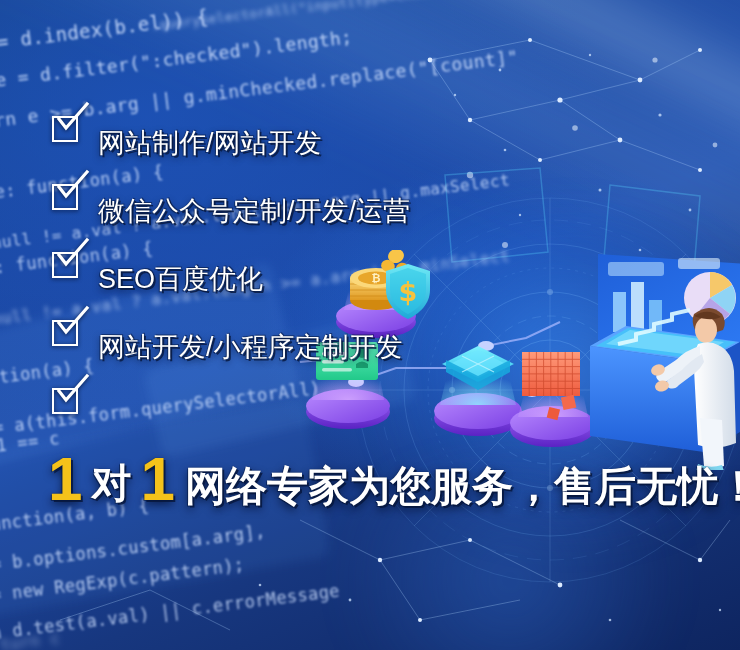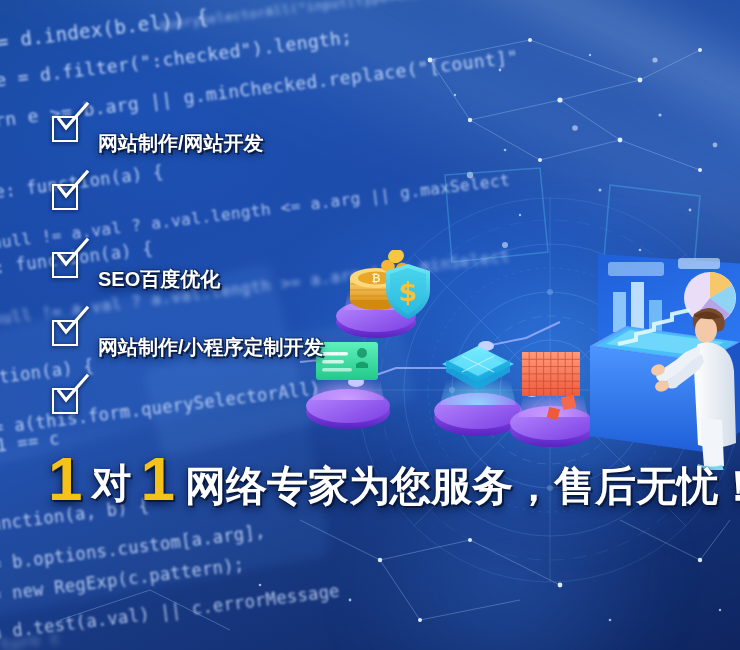--- a/index.html
+++ b/index.html
@@ -68,21 +68,21 @@
   .cbox{
     position:relative;width:26px;height:26px;border:2.5px solid #ffffff;
     flex:0 0 26px;margin-right:20px;
     filter:drop-shadow(0 1px 2px rgba(3,18,52,.9));
   }
   .cbox .tick{
     position:absolute;left:2px;top:-13px;width:34px;height:30px;overflow:visible;
   }
   .cbox .tick svg{display:block;overflow:visible;}
   .row .label{
-    color:#ffffff;font-weight:700;font-size:20px;line-height:1;white-space:nowrap;
+    color:#ffffff;font-weight:400;font-size:27px;line-height:1;white-space:nowrap;
     text-shadow:
       0 0 1px rgba(8,28,70,.95),
       2px 2px 0 rgba(8,26,66,.85),
      -1px 1px 0 rgba(8,26,66,.55),
       1px -1px 0 rgba(8,26,66,.55),
       0 3px 7px rgba(3,16,46,.75);
     margin-top: 28px;
   }
 
   
@@ -431,20 +431,21 @@
     </div>
 
     <div class="row">
       <div class="cbox">
         <div class="tick">
             <svg width="34" height="30" viewBox="0 0 34 30">
           <path d="M3 14 L10 23 L31 -1" fill="none" stroke="#ffffff" stroke-width="3.2" stroke-linecap="square"></path>
         </svg>
           </div>
       </div>
+      <div class="label">微信公众号定制/开发/运营</div>
     </div>
 
     <div class="row">
       <div class="cbox">
         <div class="tick">
             <svg width="34" height="30" viewBox="0 0 34 30">
           <path d="M3 14 L10 23 L31 -1" fill="none" stroke="#ffffff" stroke-width="3.2" stroke-linecap="square"></path>
         </svg>
           </div>
       </div>
@@ -452,21 +453,21 @@
     </div>
 
     <div class="row">
       <div class="cbox">
         <div class="tick">
             <svg width="34" height="30" viewBox="0 0 34 30">
           <path d="M3 14 L10 23 L31 -1" fill="none" stroke="#ffffff" stroke-width="3.2" stroke-linecap="square"></path>
         </svg>
           </div>
       </div>
-      <div class="label">网站制作/小程序定制开发</div>
+      <div class="label">网站开发/小程序定制开发</div>
     </div>
 
     <div class="row">
       <div class="cbox">
         <div class="tick">
             <svg width="34" height="30" viewBox="0 0 34 30">
           <path d="M3 14 L10 23 L31 -1" fill="none" stroke="#ffffff" stroke-width="3.2" stroke-linecap="square"></path>
         </svg>
           </div>
       </div>

